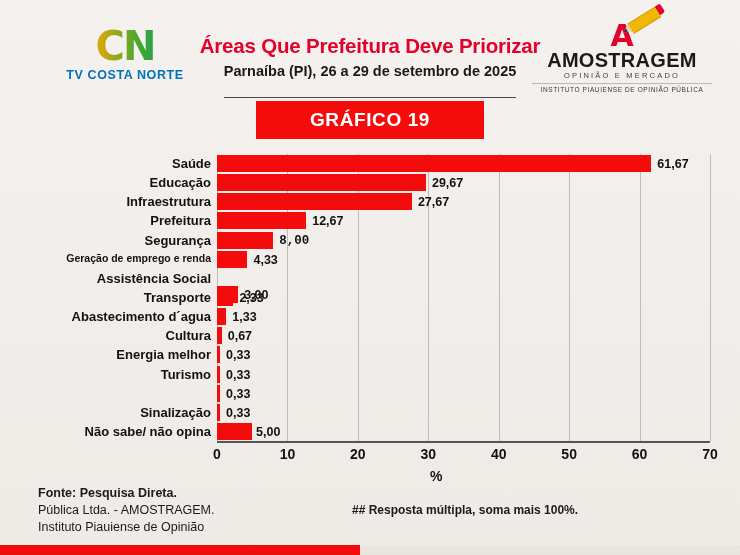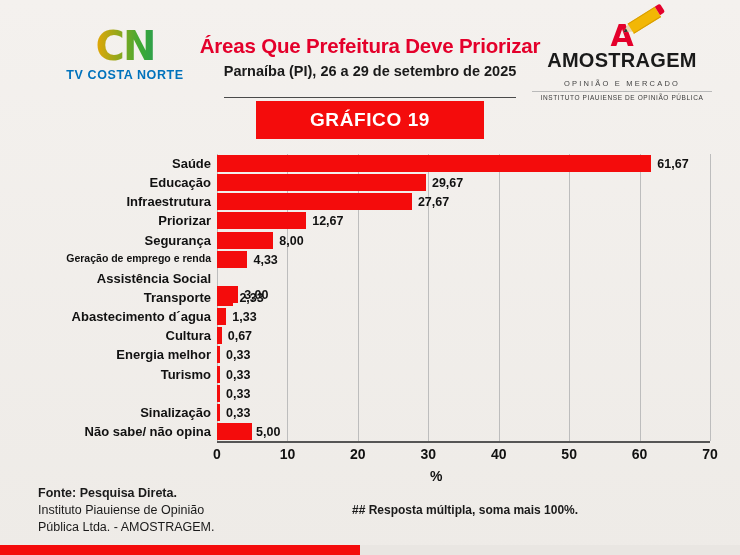--- a/index.html
+++ b/index.html
@@ -141,21 +141,21 @@
     font-weight: bold;
     color: #1a1a1a;
     letter-spacing: 0.3px;
     line-height: 20px;
     margin-top: -2px;
   }
   .logo-right .amos-tag {
     font-size: 7.5px;
     color: #444;
     letter-spacing: 2.2px;
-    margin-top: 9px;
+    margin-top: 1px;
   }
   .logo-right .amos-inst {
     font-size: 6.5px;
     color: #3a3a3a;
     letter-spacing: 0.6px;
     margin-top: 3px;
     border-top: 1px solid #b9b9b9;
     padding-top: 2px;
   }
 
@@ -373,24 +373,24 @@
         <div class="cat-label" style="top: 21.2px; right: 493px;">Educação</div>
         <div class="row" style="top: 39.3333px; height: 17px; width: 493px;">
           <div class="bar" style="width: 194.876px; background: rgb(244, 12, 12);"></div>
           <div class="bar-value" style="left: 200.876px;">27,67</div>
         </div>
         <div class="cat-label" style="top: 40.3333px; right: 493px;">Infraestrutura</div>
         <div class="row" style="top: 58.4667px; height: 17px; width: 493px;">
           <div class="bar" style="width: 89.233px; background: rgb(244, 12, 12);"></div>
           <div class="bar-value" style="left: 95.233px;">12,67</div>
         </div>
-        <div class="cat-label" style="top: 59.4667px; right: 493px;">Priorizar</div>
+        <div class="cat-label" style="top: 59.4667px; right: 493px;">Prefeitura</div>
         <div class="row" style="top: 77.6px; height: 17px; width: 493px;">
           <div class="bar" style="width: 56.3429px; background: rgb(244, 12, 12);"></div>
-          <div class="bar-value" style="left: 62.3429px;">8,00</div>
+          <div class="bar-value" style="left: 62.3429px; font-family: Liberation Mono, monospace;">8,00</div>
         </div>
         <div class="cat-label" style="top: 78.6px; right: 493px;">Segurança</div>
         <div class="row" style="top: 96.7333px; height: 17px; width: 493px;">
           <div class="bar" style="width: 30.4956px; background: rgb(244, 12, 12);"></div>
           <div class="bar-value" style="left: 36.4956px;">4,33</div>
         </div>
         <div class="cat-label small" style="top: 97.7333px; right: 493px;">Geração de emprego e renda</div>
         <div class="row" style="top: 132px; height: 17px; width: 493px;">
           <div class="bar" style="width: 21.1286px; background: rgb(244, 12, 12);"></div>
           <div class="bar-value" style="left: 27.1286px;">3,00</div>
@@ -435,21 +435,21 @@
           <div class="bar-value" style="left: 39px;">5,00</div>
         </div>
         <div class="cat-label" style="top: 269.933px; right: 493px;">Não sabe/ não opina</div>
       </div>
     <div class="axis-title">%</div>
   </div>
 
   <div class="footer">
     <div class="source">
       <div>Fonte: Pesquisa Direta.</div>
+      <div class="line2">Pública Ltda. - AMOSTRAGEM.</div>
       <div class="line2">Instituto Piauiense de Opinião</div>
-      <div class="line2">Pública Ltda. - AMOSTRAGEM.</div>
     </div>
     <div class="note">## Resposta múltipla, soma mais 100%.</div>
     <div class="bottom-bar-left"></div>
     <div class="bottom-bar-right"></div>
   </div>
 
 </div>
 
 </body></html>

